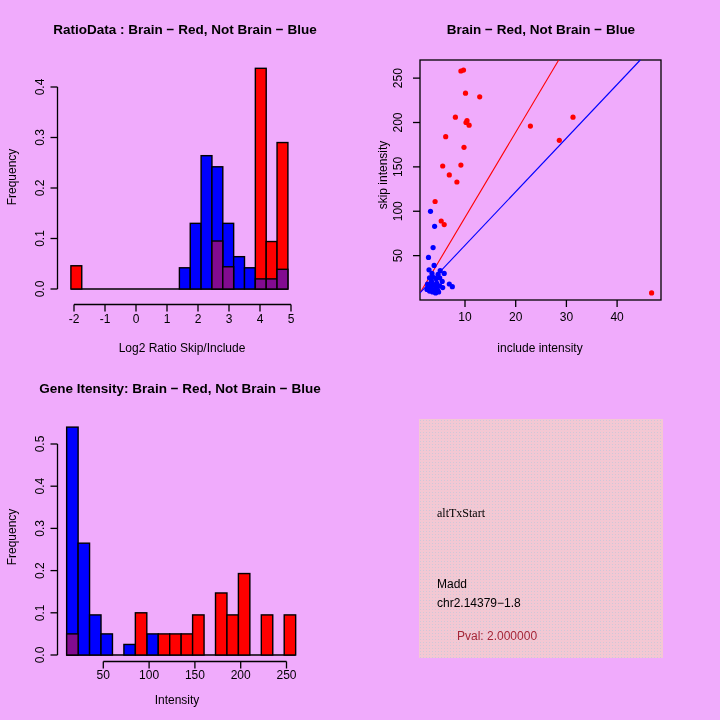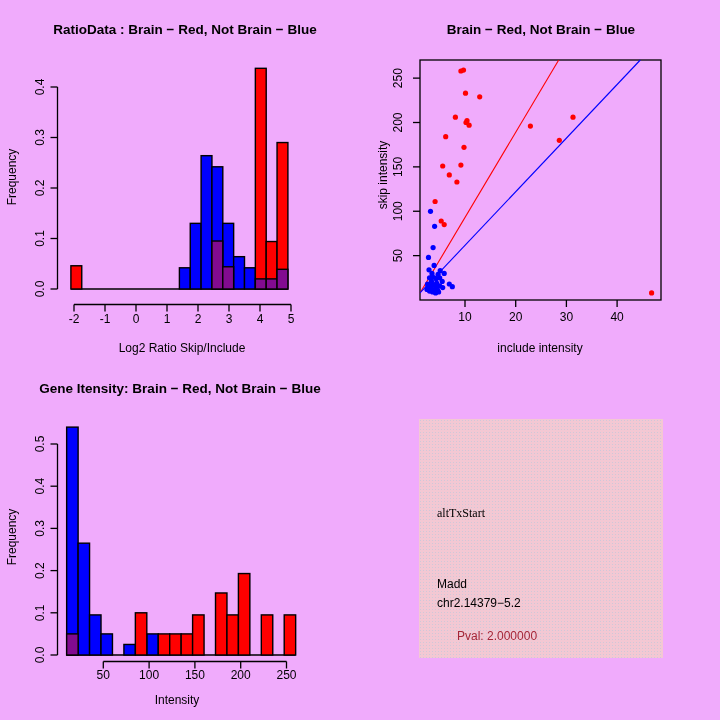--- a/index.html
+++ b/index.html
@@ -222,16 +222,16 @@
         <rect x="284.21000000000004" y="239.91" width="11.45" height="40.09"></rect>
       </g>
       <g fill="#820b90" stroke="#000" stroke-width="1.4">
         <rect x="66.66" y="258.9" width="11.45" height="21.10"></rect>
       </g>
     </svg>
 
   <div id="infoBox">
     <div class="info-line il-1" style="color: rgb(0, 0, 0);">altTxStart</div>
     <div class="info-line il-2" style="color: rgb(0, 0, 0);">Madd</div>
-    <div class="info-line il-3" style="color: rgb(0, 0, 0);">chr2.14379−5.2</div>
+    <div class="info-line il-3" style="color: rgb(0, 0, 0);">chr2.14379−1.8</div>
     <div class="info-line il-4" style="color: rgb(163, 38, 56); margin-left: 20px;">Pval: 2.000000</div>
   </div>
 </div>
 
 </body></html>

